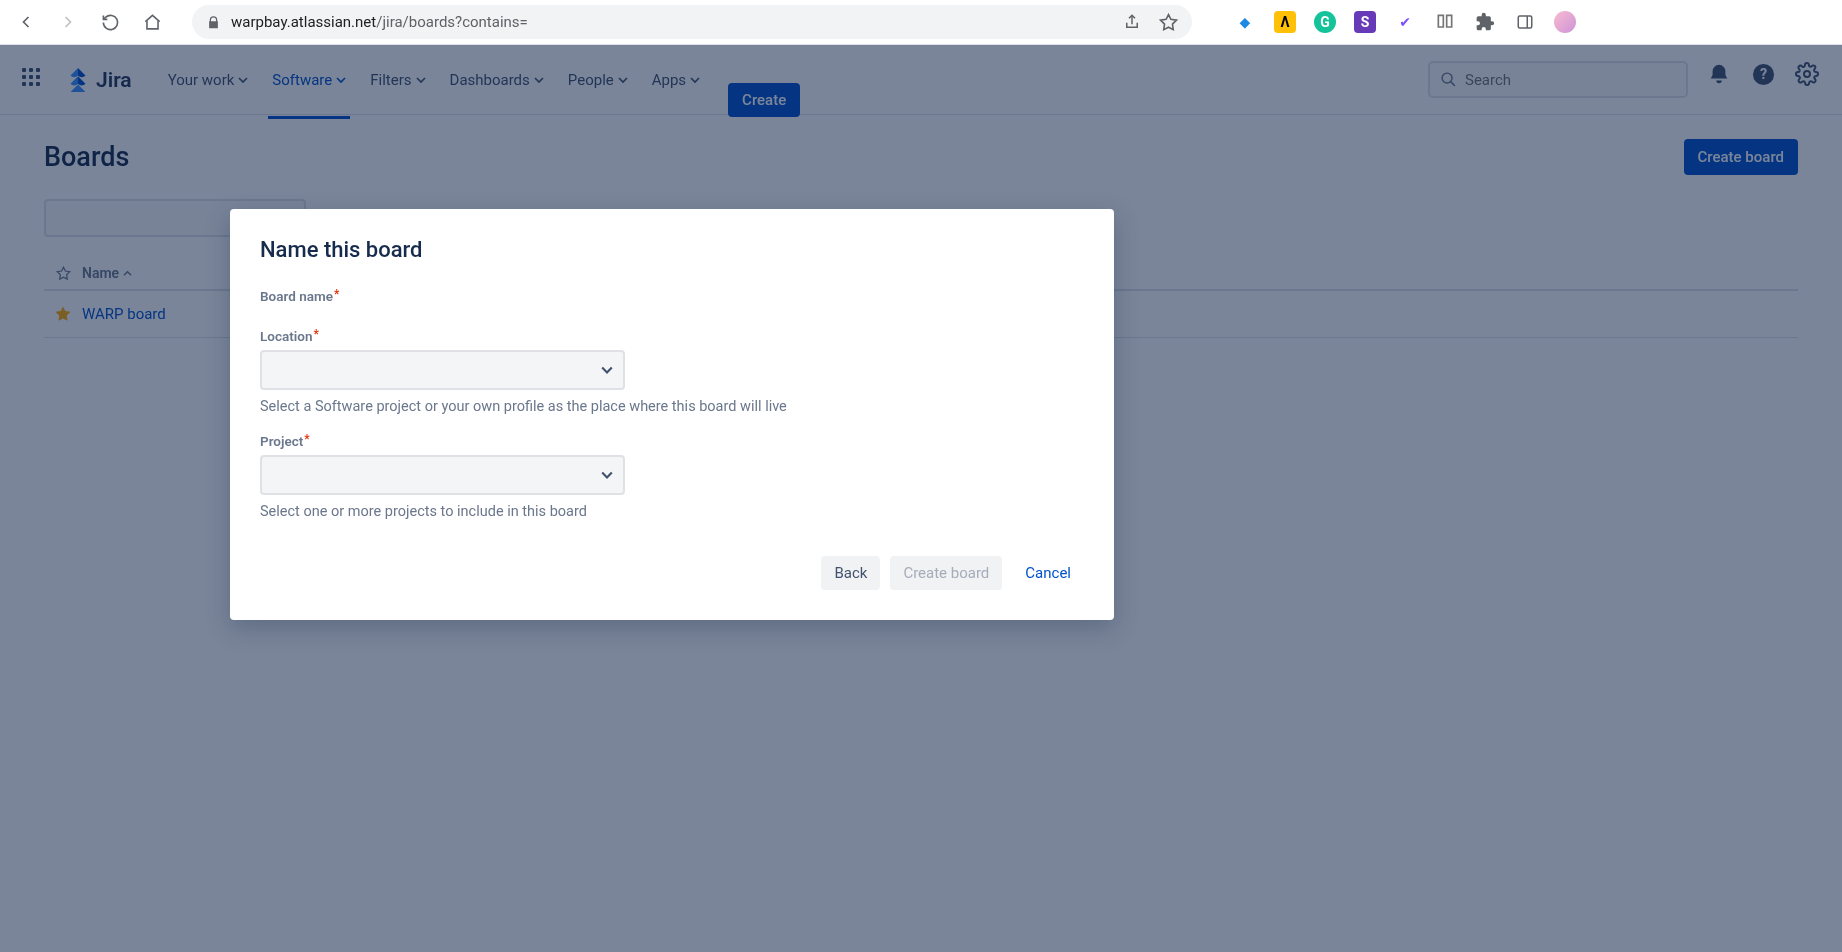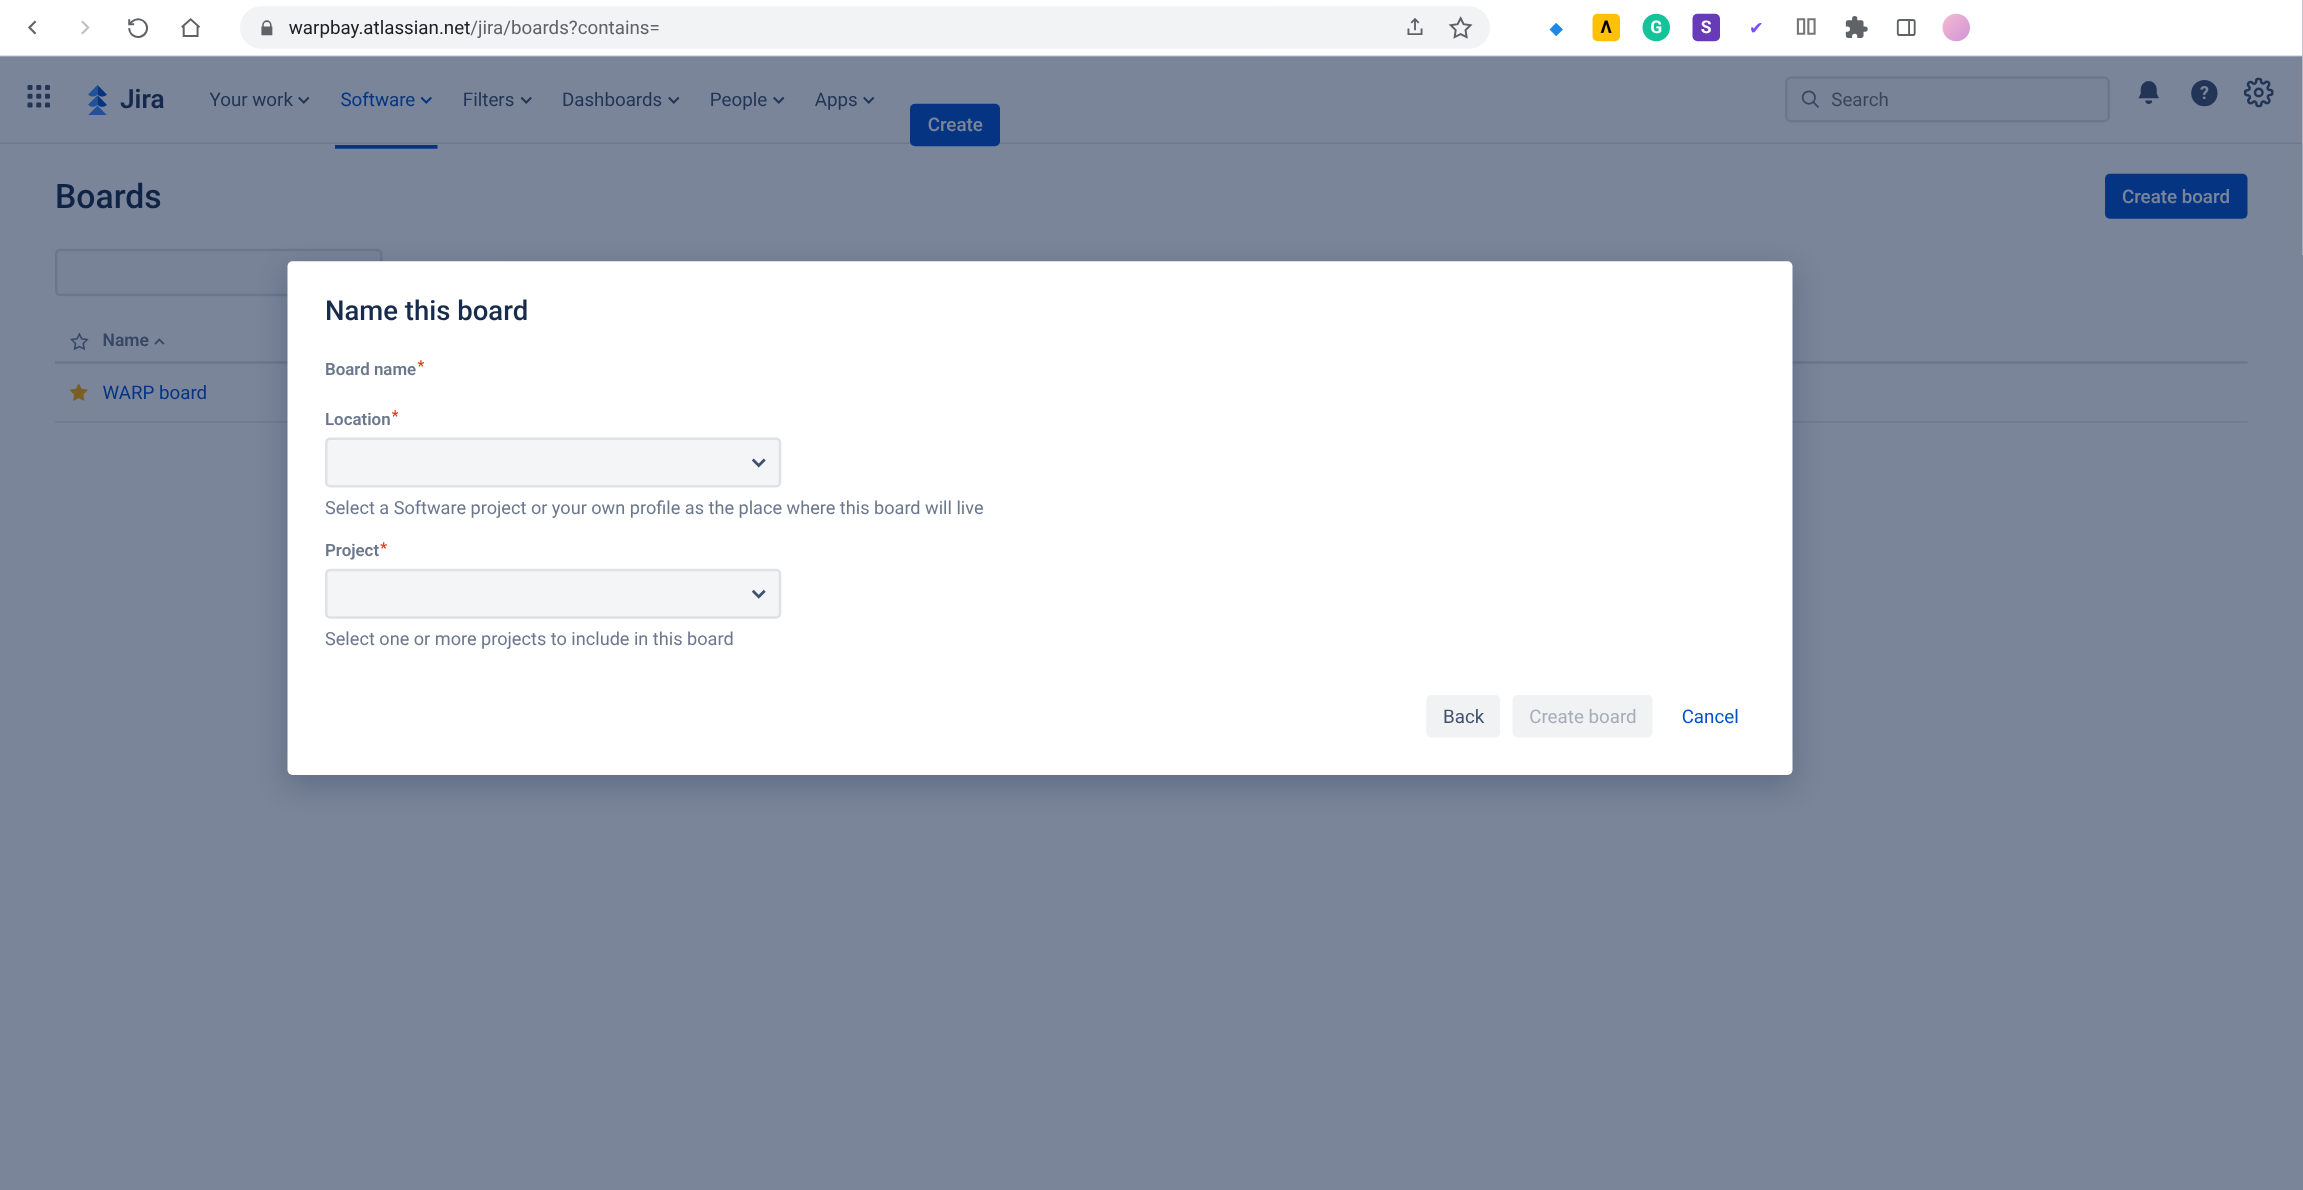--- a/index.html
+++ b/index.html
@@ -47,21 +47,21 @@
     .star-col { width: 38px; display:flex; justify-content:center; color:#6b778c;}
     .name-col { display: flex; align-items: center; gap: 4px; }
     .boards-row { display: flex; align-items: center; padding: 14px 0; border-bottom: 1px solid #dfe1e6; font-size: 15px; }
     .star-filled { color: #ffab00; }
     .board-link { color: #0052cc; }
 
     
     .overlay { position: absolute; inset: 45px 0 0 0; background: rgba(9,30,66,0.54); }
 
     
-    .modal { position: absolute; top: 209px; left: 230px; width: 1204px; background: #fff; border-radius: 4px; box-shadow: 0 8px 24px rgba(9,30,66,.25); padding: 28px 30px 30px; }
+    .modal { position: absolute; top: 209px; left: 230px; width: 884px; background: #fff; border-radius: 4px; box-shadow: 0 8px 24px rgba(9,30,66,.25); padding: 28px 30px 30px; }
     .modal-title { font-size: 22px; font-weight: 500; color: #172b4d; margin-bottom: 26px; }
     .field { margin-bottom: 18px; }
     .field-label { font-size: 13.5px; font-weight: 600; color: #6b778c; display: inline-block; margin-bottom: 6px; }
     .req { color: #de350b; font-size: 12px; position: relative; top: -3px; margin-left: 1px; }
     .text-input, .select { width: 310px; height: 40px; border: 2px solid #dfe1e6; background: #f4f5f7; border-radius: 4px; padding: 0 10px; font-size: 15px; color: #172b4d; display:flex; align-items:center; }
     .select { width: 365px; justify-content: space-between; cursor:pointer;}
     .helper { font-size: 14.5px; color: #6b778c; margin-top: 8px; }
     .modal-footer { display: flex; justify-content: flex-end; gap: 10px; margin-top: 36px; align-items: center;}
     .btn { padding: 8px 13px; border-radius: 4px; font-size: 15px; border: none; cursor: pointer; }
     .btn-subtle { background: rgba(9,30,66,.06); color: #42526e; }

